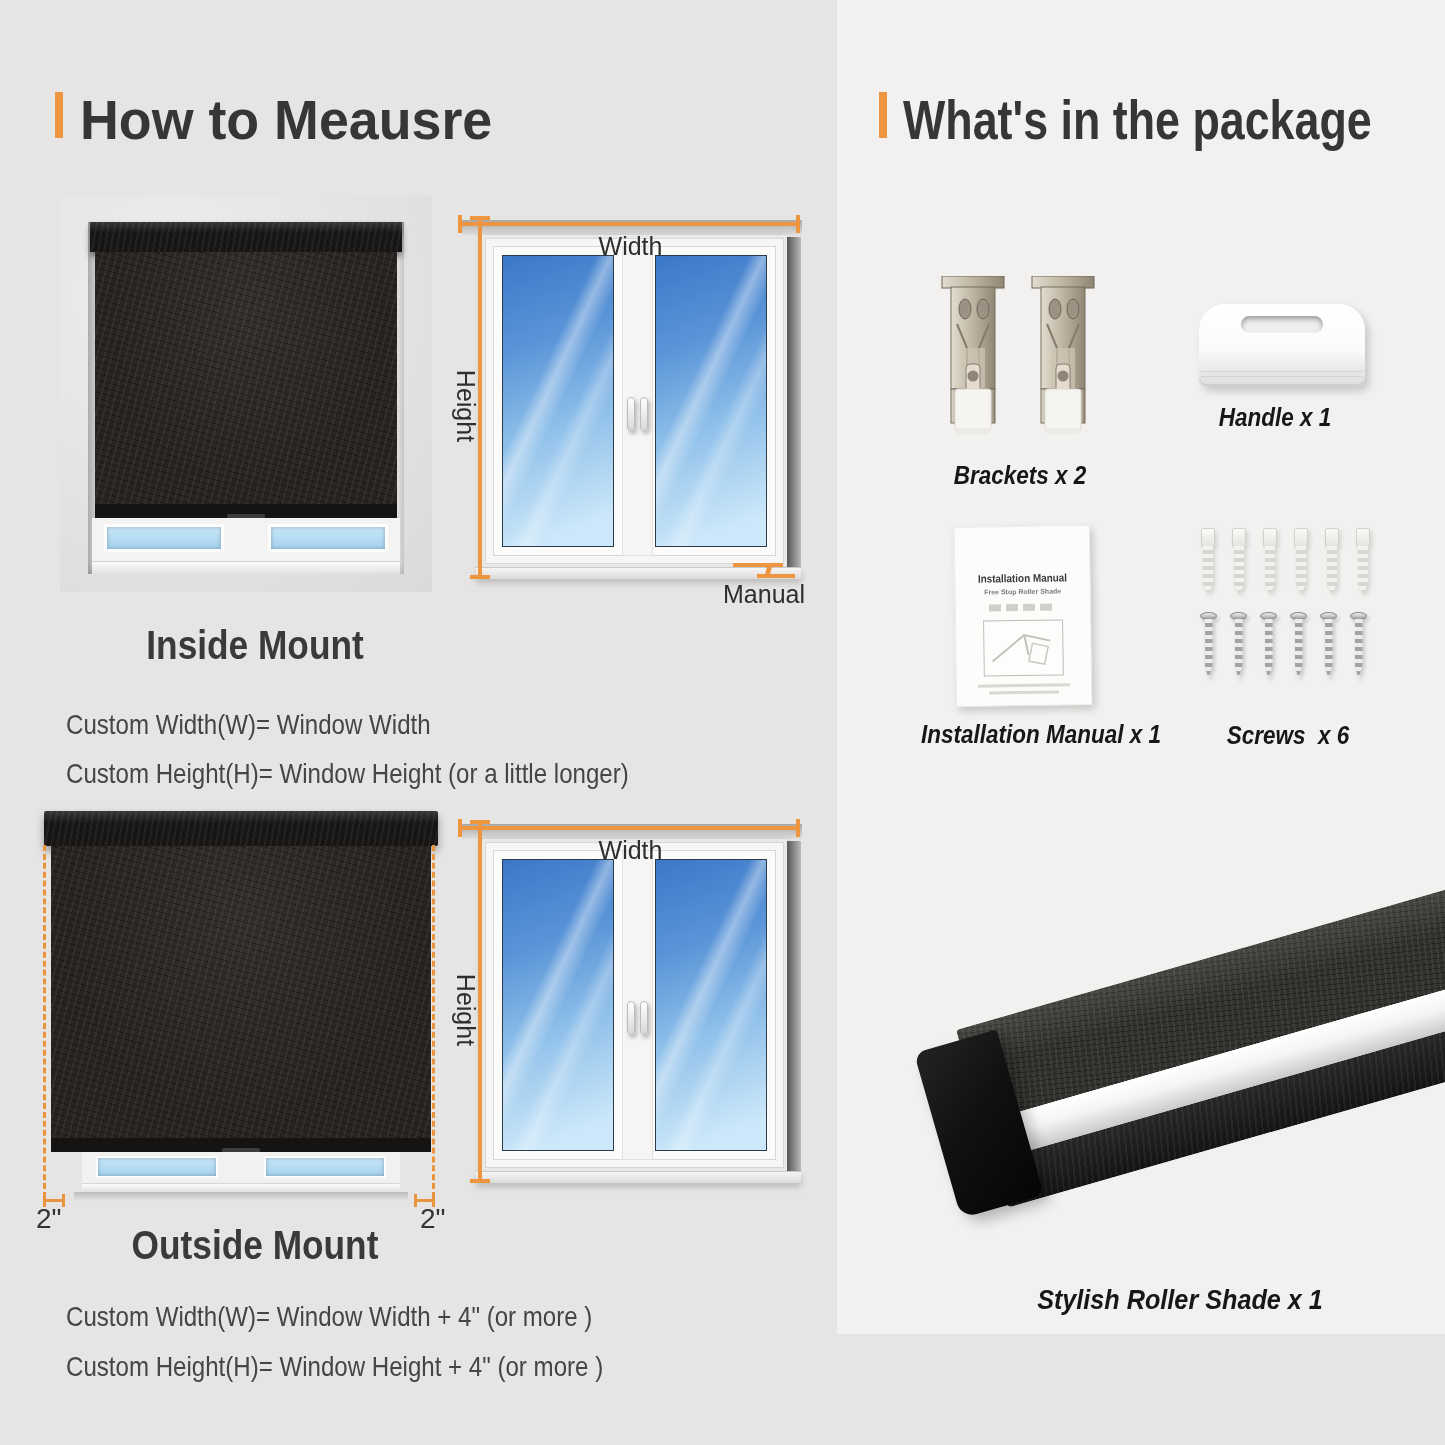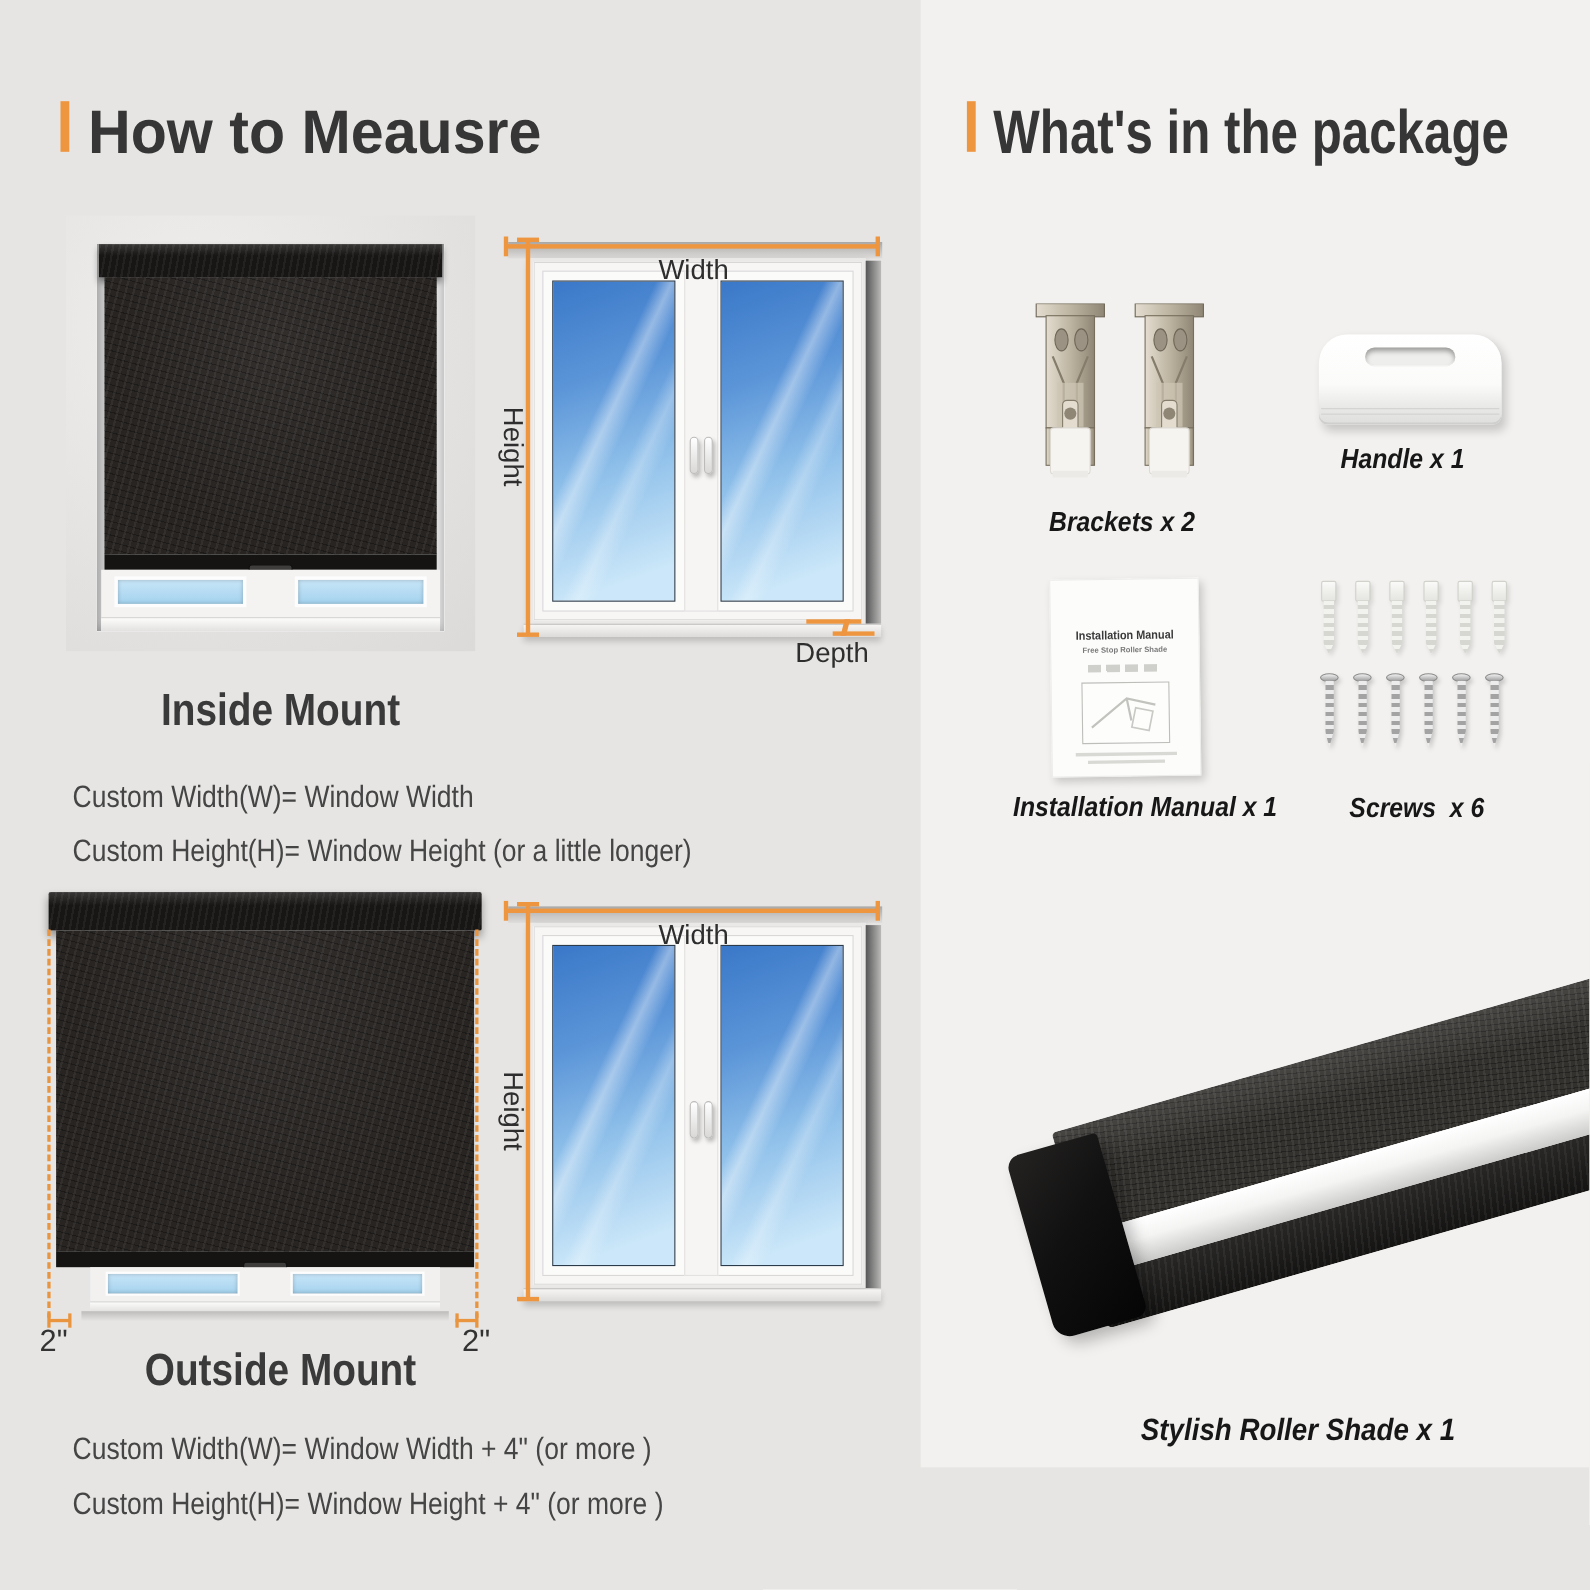--- a/index.html
+++ b/index.html
@@ -188,21 +188,21 @@
       <div class="meas-h-end" style="left:0;"></div>
       <div class="meas-h-end" style="left:338px;"></div>
       <div class="wd-width-label">Width</div>
       <div class="meas-v"></div>
       <div class="meas-v-end" style="top:4px;"></div>
       <div class="meas-v-end" style="top:363px;"></div>
       <div class="wd-height-label">Height</div>
       <div class="depth-bar1"></div>
       <div class="depth-bar2"></div>
       <div class="depth-conn"></div>
-      <div class="wd-depth-label">Depth</div>
+      <div class="wd-depth-label">Manual</div>
     </div>
 
     <div class="heading" style="left:70px; top:622px;">Inside Mount</div>
     <div class="body-lines" style="left:66px; top:700px;">
       <div>Custom Width(W)= Window Width</div>
       <div>Custom Height(H)= Window Height (or a little longer)</div>
       <div>Installation Depth ≥ 1.6"</div>
     </div>
 
     <div class="abs photo-outside">

